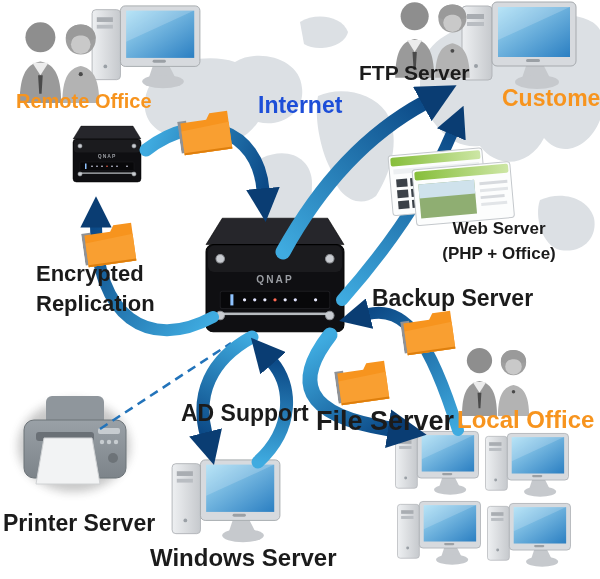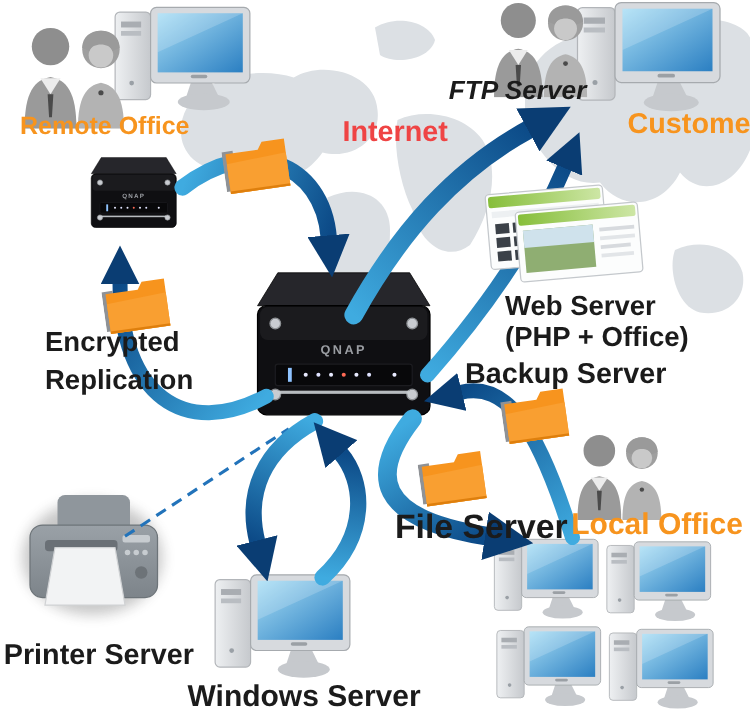--- a/index.html
+++ b/index.html
@@ -2,26 +2,26 @@
 <html><head>
 <meta charset="utf-8">
 <style>
   html,body{margin:0;padding:0;background:#ffffff;}
   #stage{position:relative;width:600px;height:579px;background:#ffffff;overflow:hidden;
          font-family:"Liberation Sans",sans-serif;}
   #stage svg{position:absolute;left:0;top:0;}
   .lbl{position:absolute;font-weight:bold;color:#1b1b1b;white-space:nowrap;
        font-family:"Liberation Sans",sans-serif;}
   .orange{color:#F7941E;}
-  .gray{color:#ef4444;margin-left:16px;}
+  .gray{color:#1d4ed8;}
   .lbl-remote{left:16px;top:90px;font-size:20px;}
   .lbl-internet{left:258px;top:92px;font-size:23px;font-weight:bold;}
-  .lbl-ftp{left:359px;top:61px;font-size:21px;font-style:italic;}
+  .lbl-ftp{left:359px;top:61px;font-size:21px;}
   .lbl-customers{left:502px;top:85px;font-size:23px;}
-  .lbl-web{left:404px;top:216px;width:190px;font-size:22px;line-height:25px;margin-top:16px;}
+  .lbl-web{left:404px;top:216px;width:190px;text-align:center;font-size:17px;line-height:25px;}
   .lbl-backup{left:372px;top:285px;font-size:23px;}
   .lbl-local{left:457px;top:406px;font-size:24px;}
   .lbl-encrypted{left:36px;top:259px;font-size:22px;line-height:30px;}
   .lbl-ad{left:181px;top:400px;font-size:23px;}
   .lbl-file{left:316px;top:406px;font-size:27px;}
   .lbl-printer{left:3px;top:510px;font-size:23px;}
   .lbl-windows{left:150px;top:544px;font-size:24px;}
 </style>
 </head>
 <body>
@@ -230,17 +230,18 @@
 <div class="lbl lbl-web">
   <div>Web Server</div>
   <div>(PHP + Office)</div>
 </div>
 <div class="lbl lbl-backup">Backup Server</div>
 <div class="lbl lbl-local orange">Local Office</div>
 <div class="lbl lbl-encrypted">
   <div>Encrypted</div>
   <div>Replication</div>
 </div>
+<div class="lbl lbl-ad">AD Support</div>
 <div class="lbl lbl-file">File Server</div>
 <div class="lbl lbl-printer">Printer Server</div>
 <div class="lbl lbl-windows">Windows Server</div>
 
 </div>
 
 </body></html>

